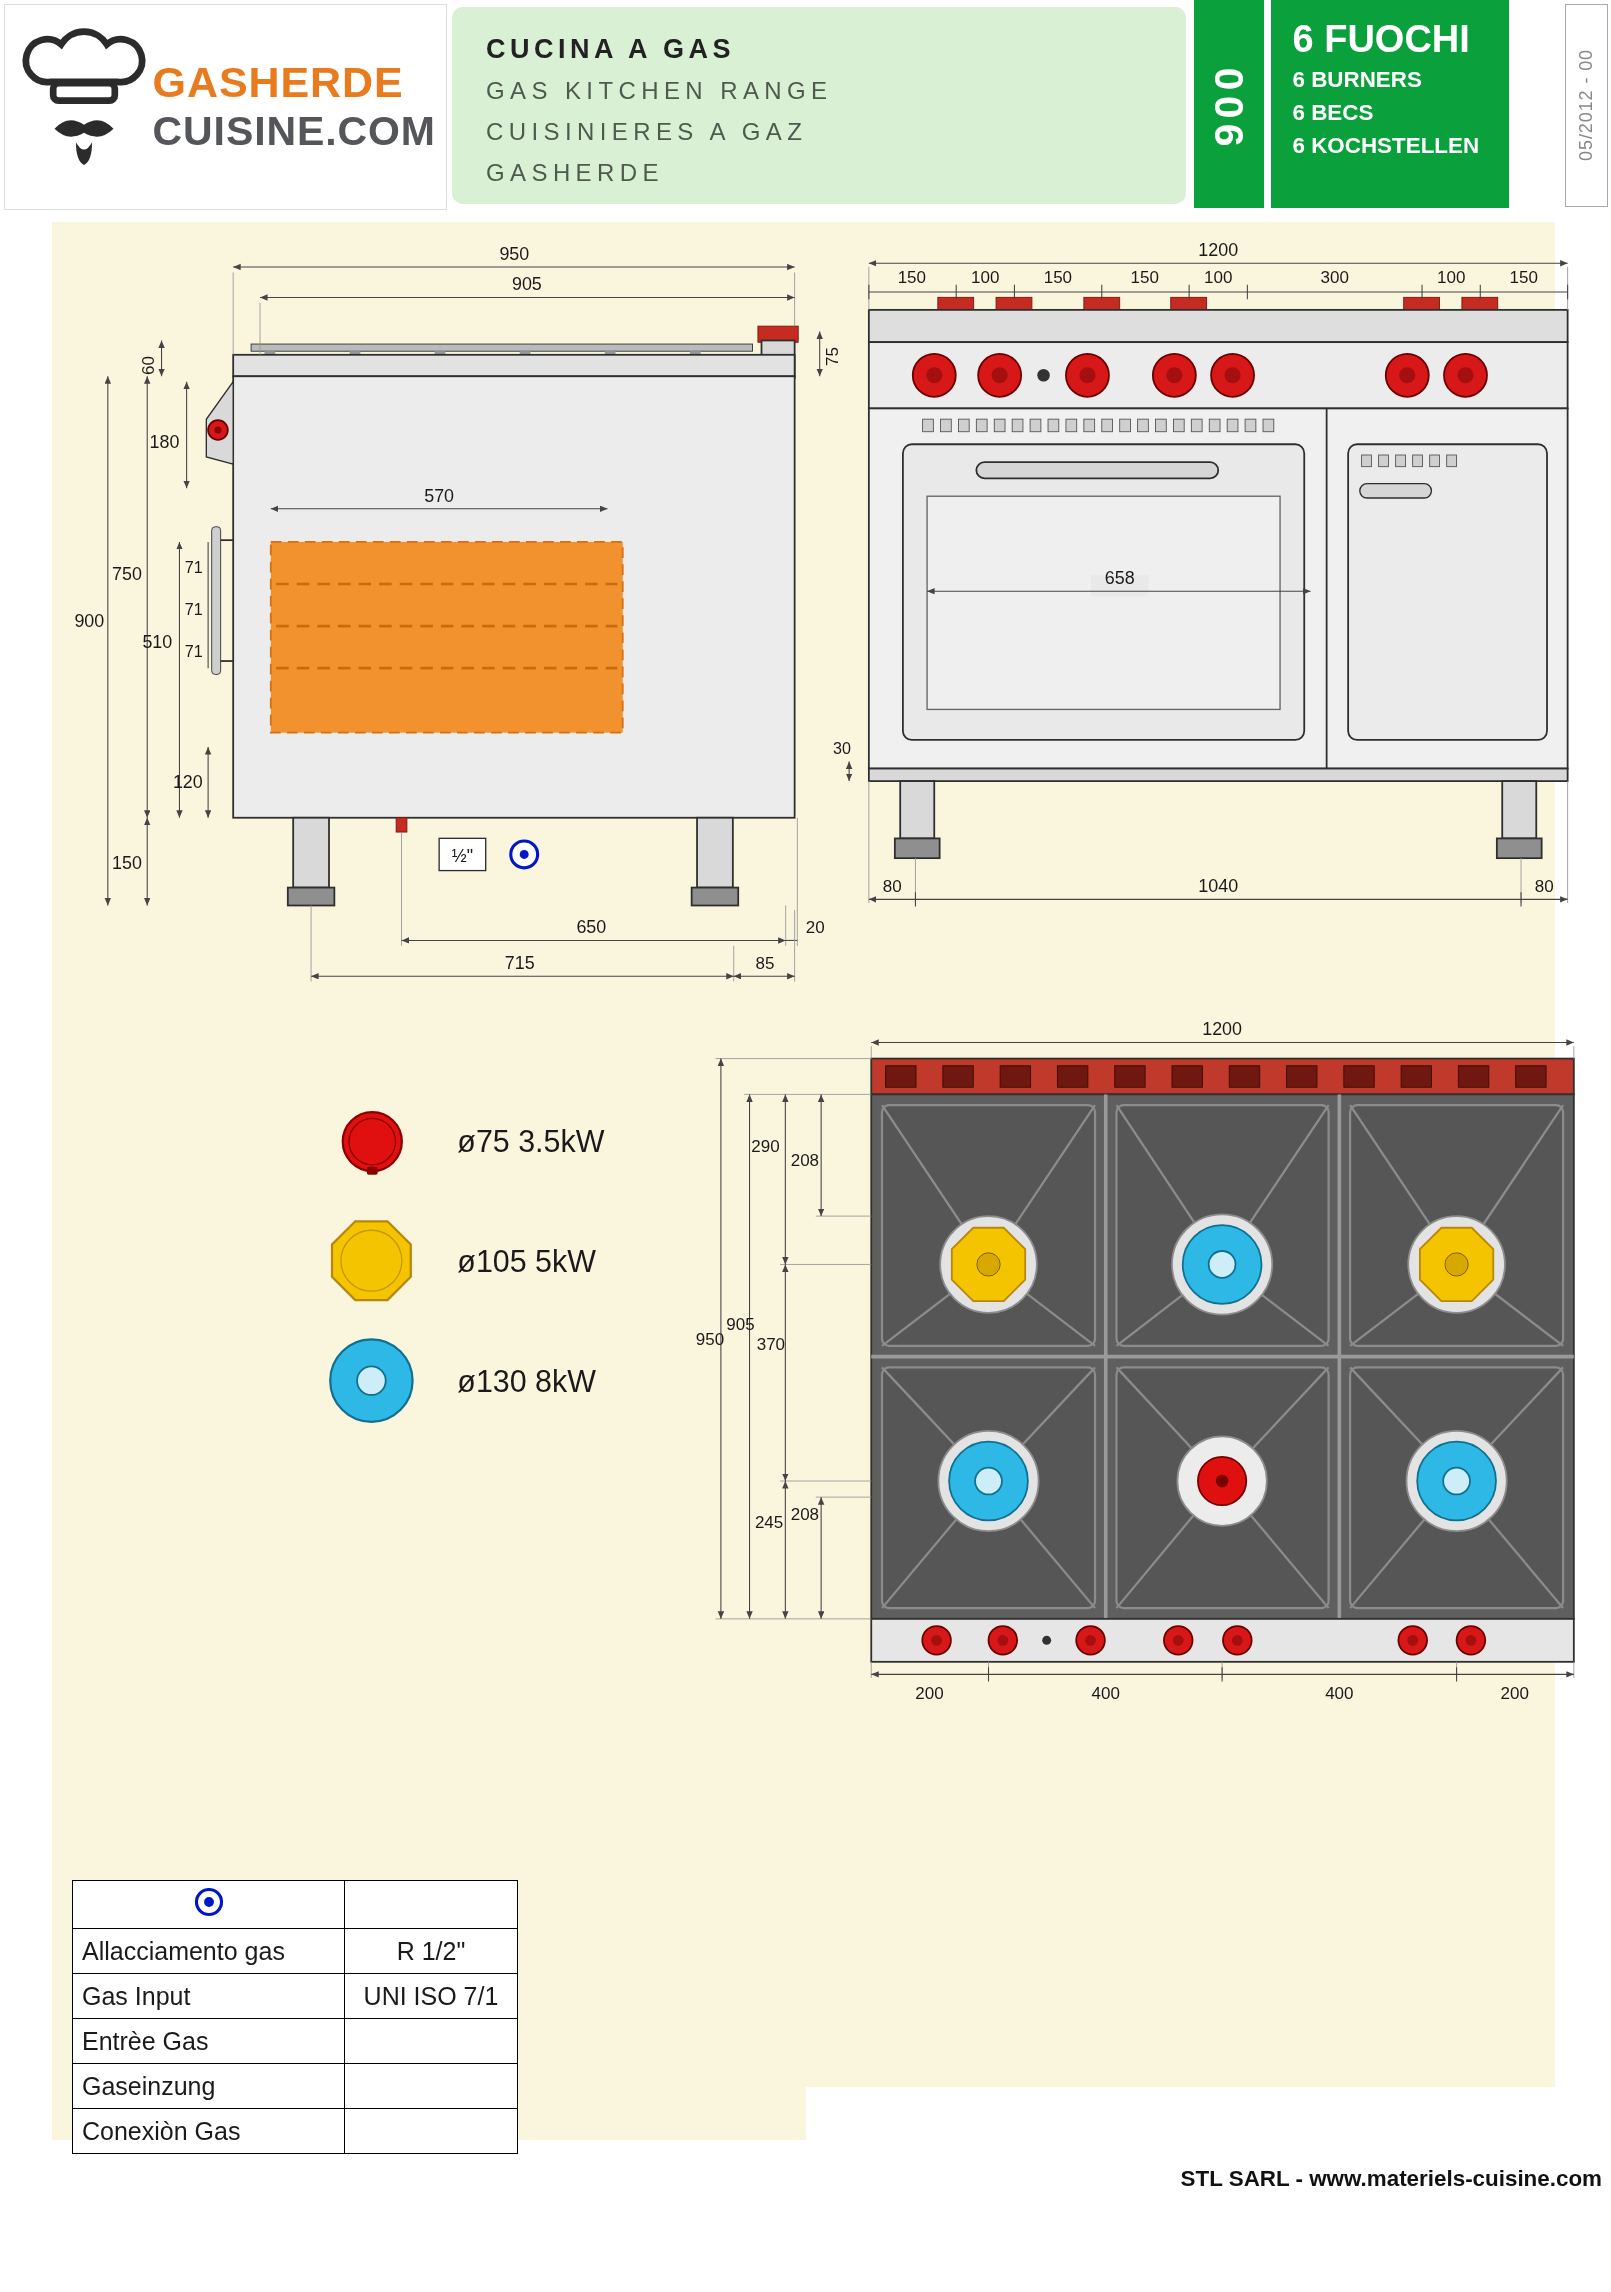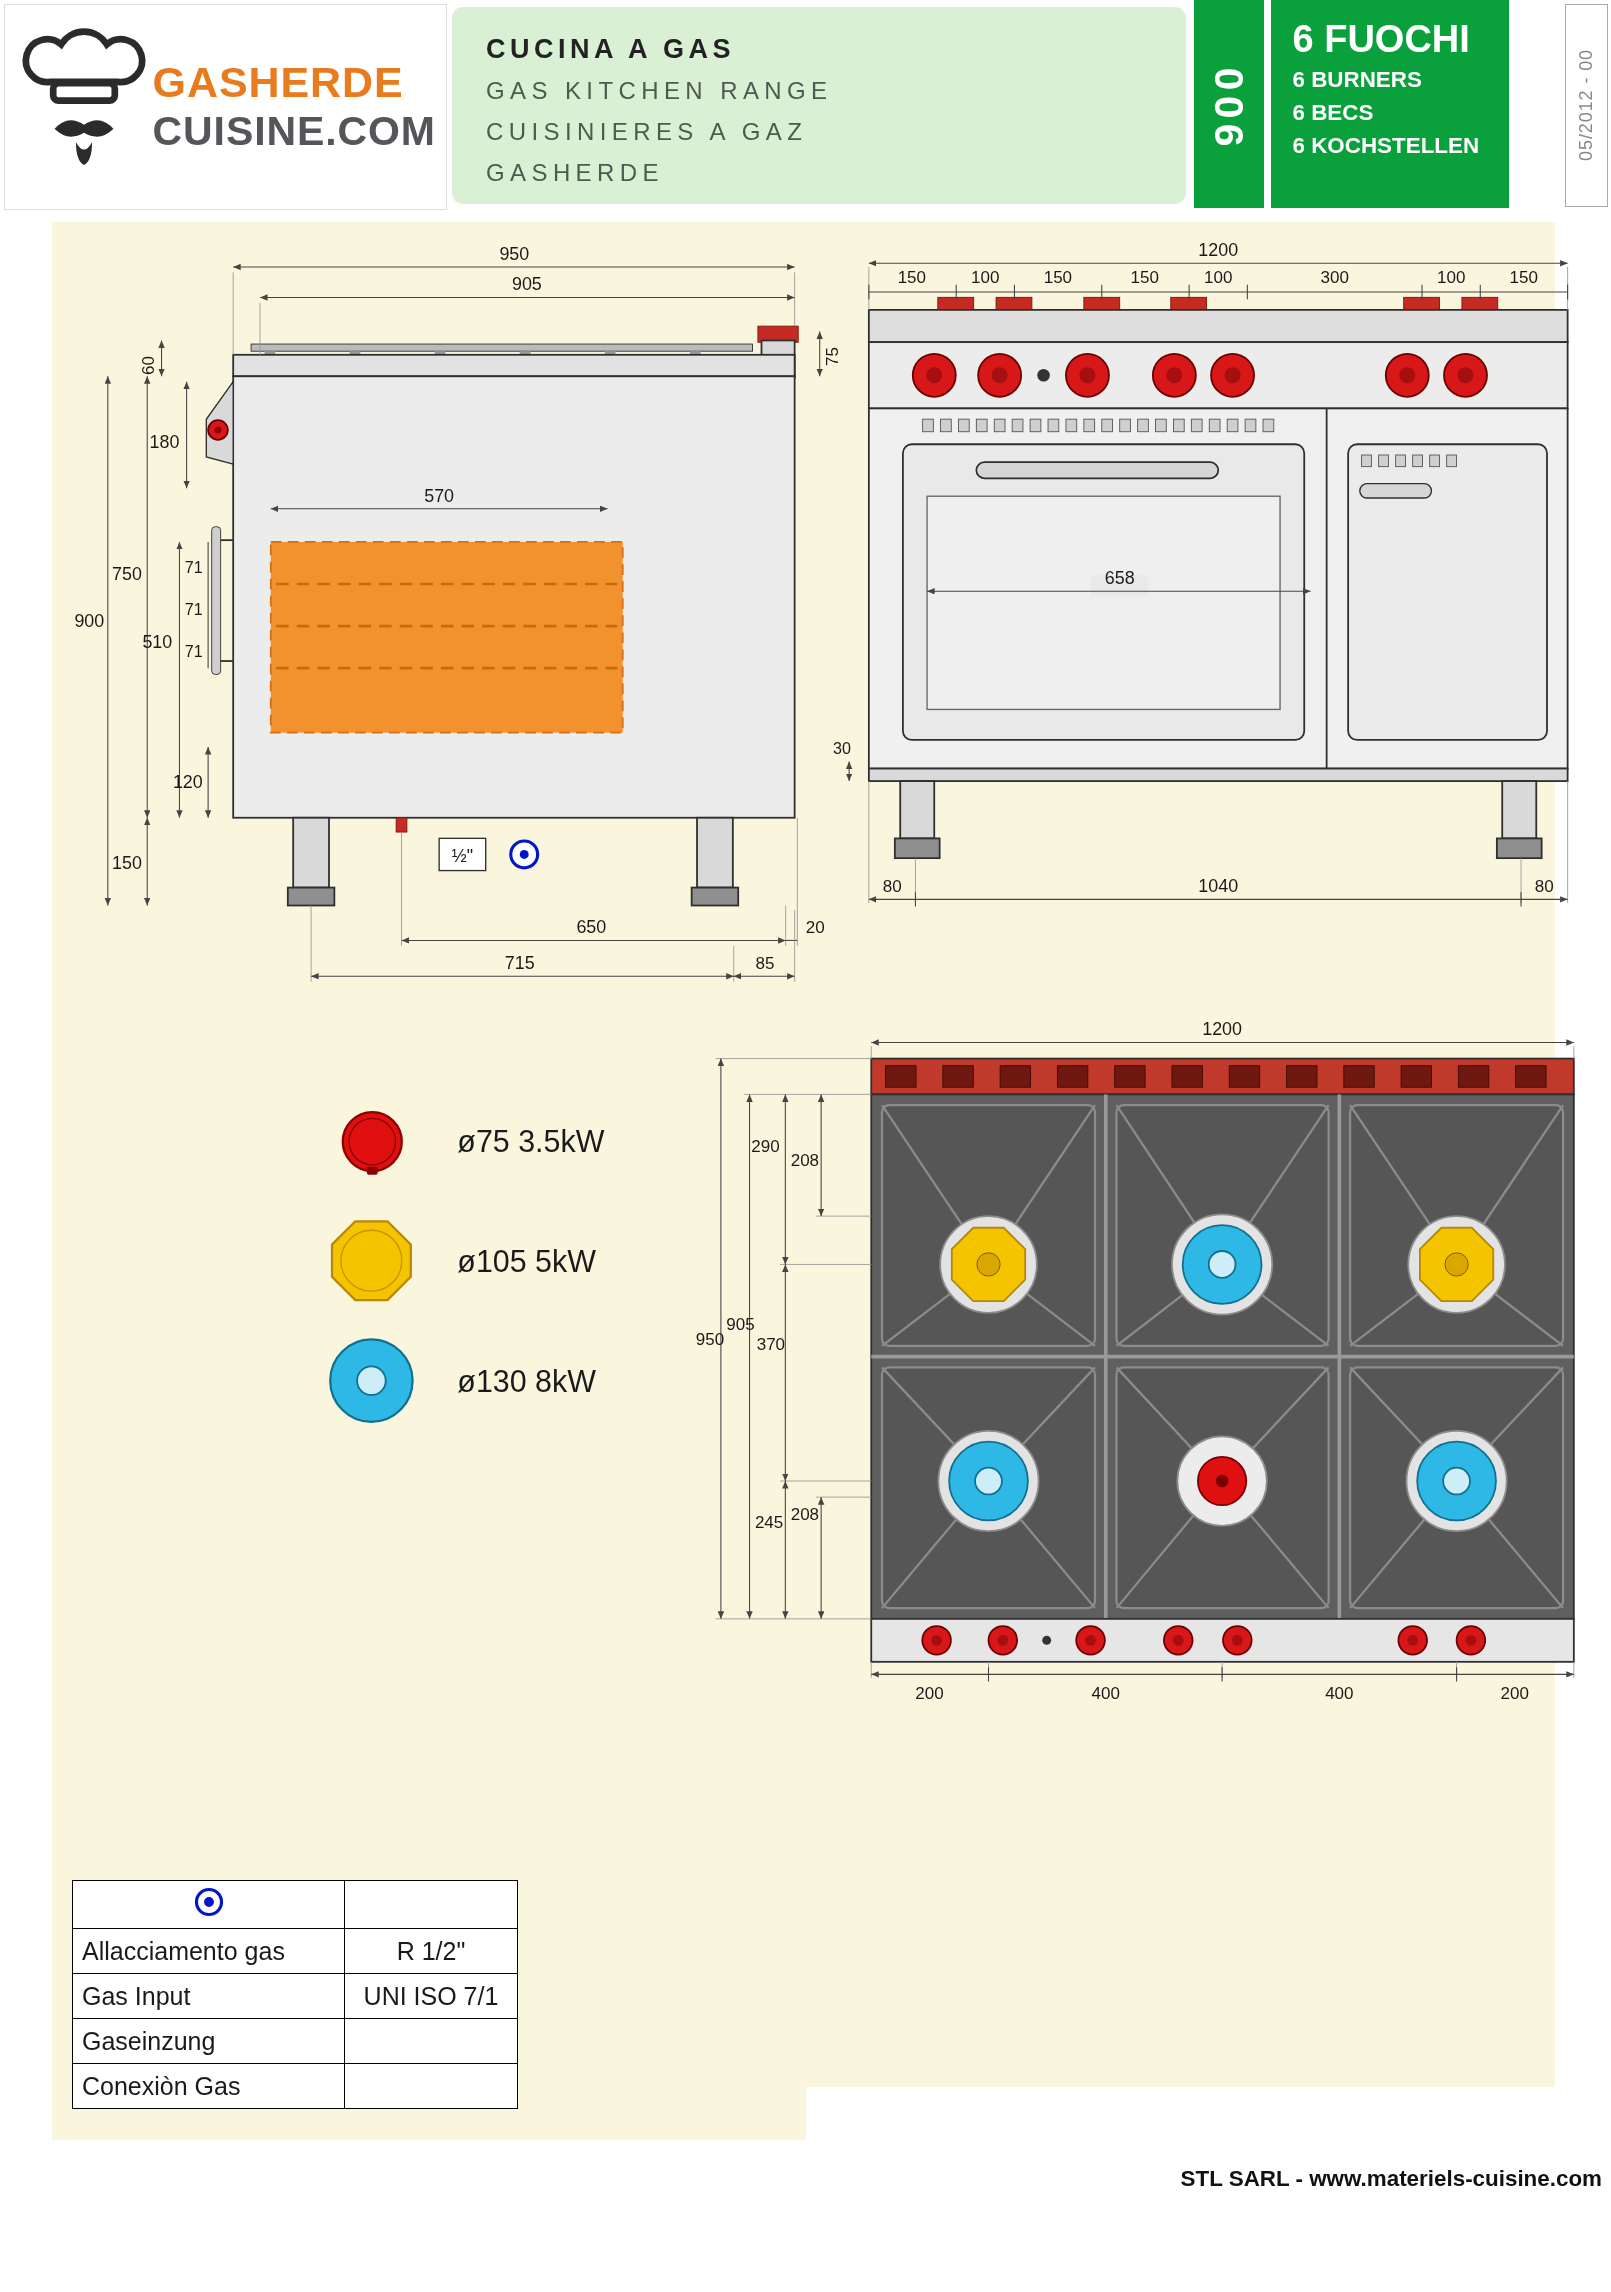--- a/index.html
+++ b/index.html
@@ -464,20 +464,24 @@
     </tr>
     <tr>
           <td class="c1">Allacciamento gas</td>
         <td class="c2">R 1/2"</td>
         </tr>
     <tr>
           <td class="c1">Gas Input</td>
         <td class="c2">UNI ISO 7/1</td>
         </tr>
     <tr>
+          <td class="c1">Entrèe Gas</td>
+        <td class="c2"></td>
+        </tr>
+    <tr>
           <td class="c1">Gaseinzung</td>
         <td class="c2"></td>
         </tr>
     <tr>
           <td class="c1">Conexiòn Gas</td>
         <td class="c2"></td>
         </tr>
   </tbody>
     </table>
 

